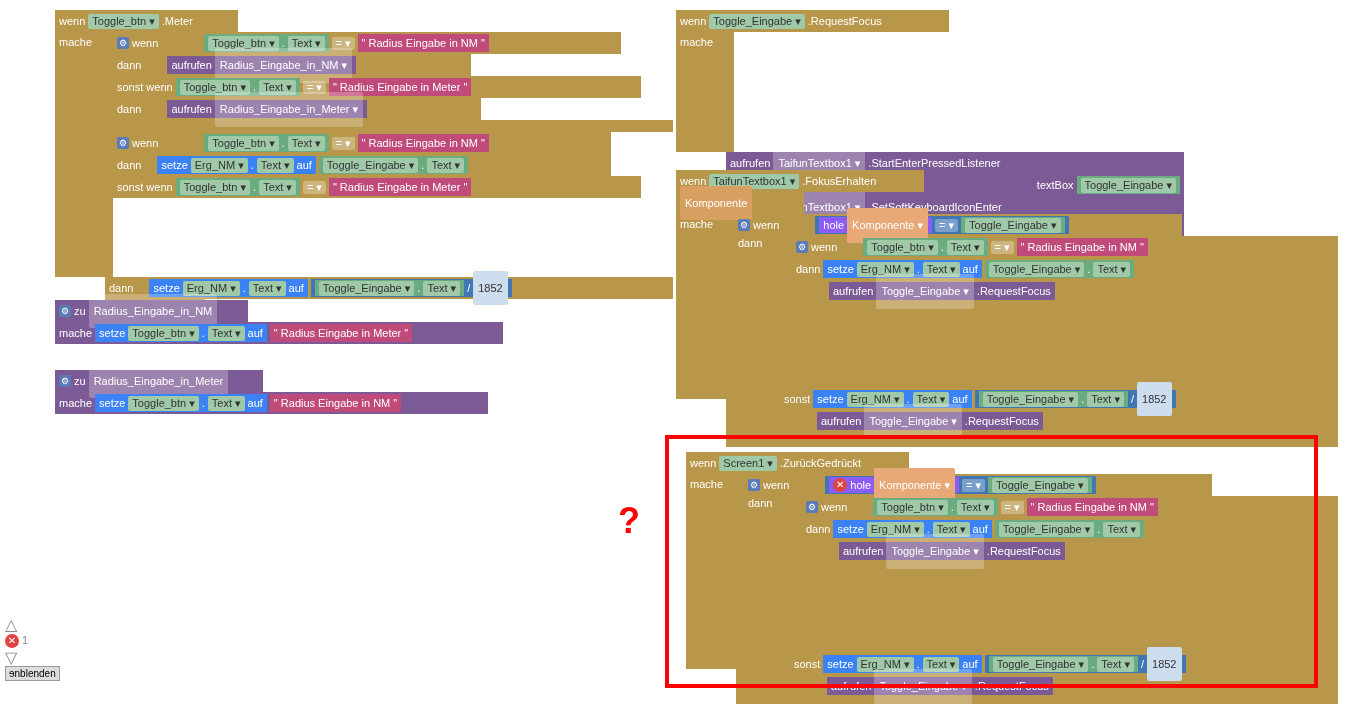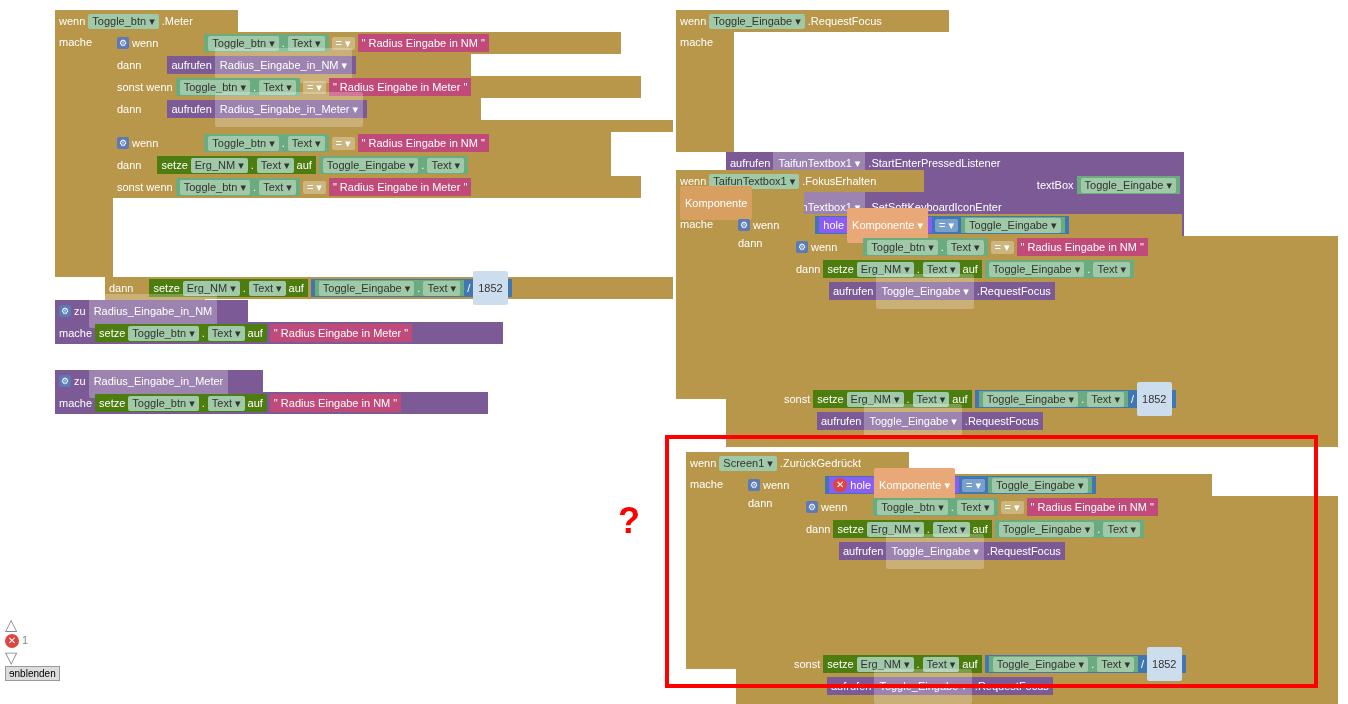--- a/index.html
+++ b/index.html
@@ -1,19 +1,19 @@
 <!DOCTYPE html>
 <html><head>
 <meta charset="utf-8">
 <style>
 body{margin:0;font-family:sans-serif;font-size:11px;color:#fff;background:#fff;width:1348px;height:704px;position:relative}
 .block{position:absolute}
 .tan{background:#b8964a}
 .purple{background:#7b5a96}
-.green{background:#4d7c0f}
+.green{background:#3b82f6}
 .teal{background:#6aab7f}
 .pink{background:#c04a7a}
 .blue{background:#4077b3}
 .orange{background:#8b5cf6}
 .row{display:flex;align-items:center;height:20px;padding:1px 4px;gap:3px}
 .pill{background:rgba(255,255,255,0.25);padding:11px 5px;border-radius:2px;white-space:nowrap}
 .ddl{background:#a0c9a8;color:#333;padding:1px 4px;border-radius:2px;white-space:nowrap}
 .txt{white-space:nowrap}
 .gear{display:inline-block;width:12px;height:12px;background:#5a7ab8;border-radius:2px;font-size:9px;text-align:center;line-height:12px}
 .red-box{position:absolute;border:4px solid red;left:665px;top:435px;width:645px;height:245px}

